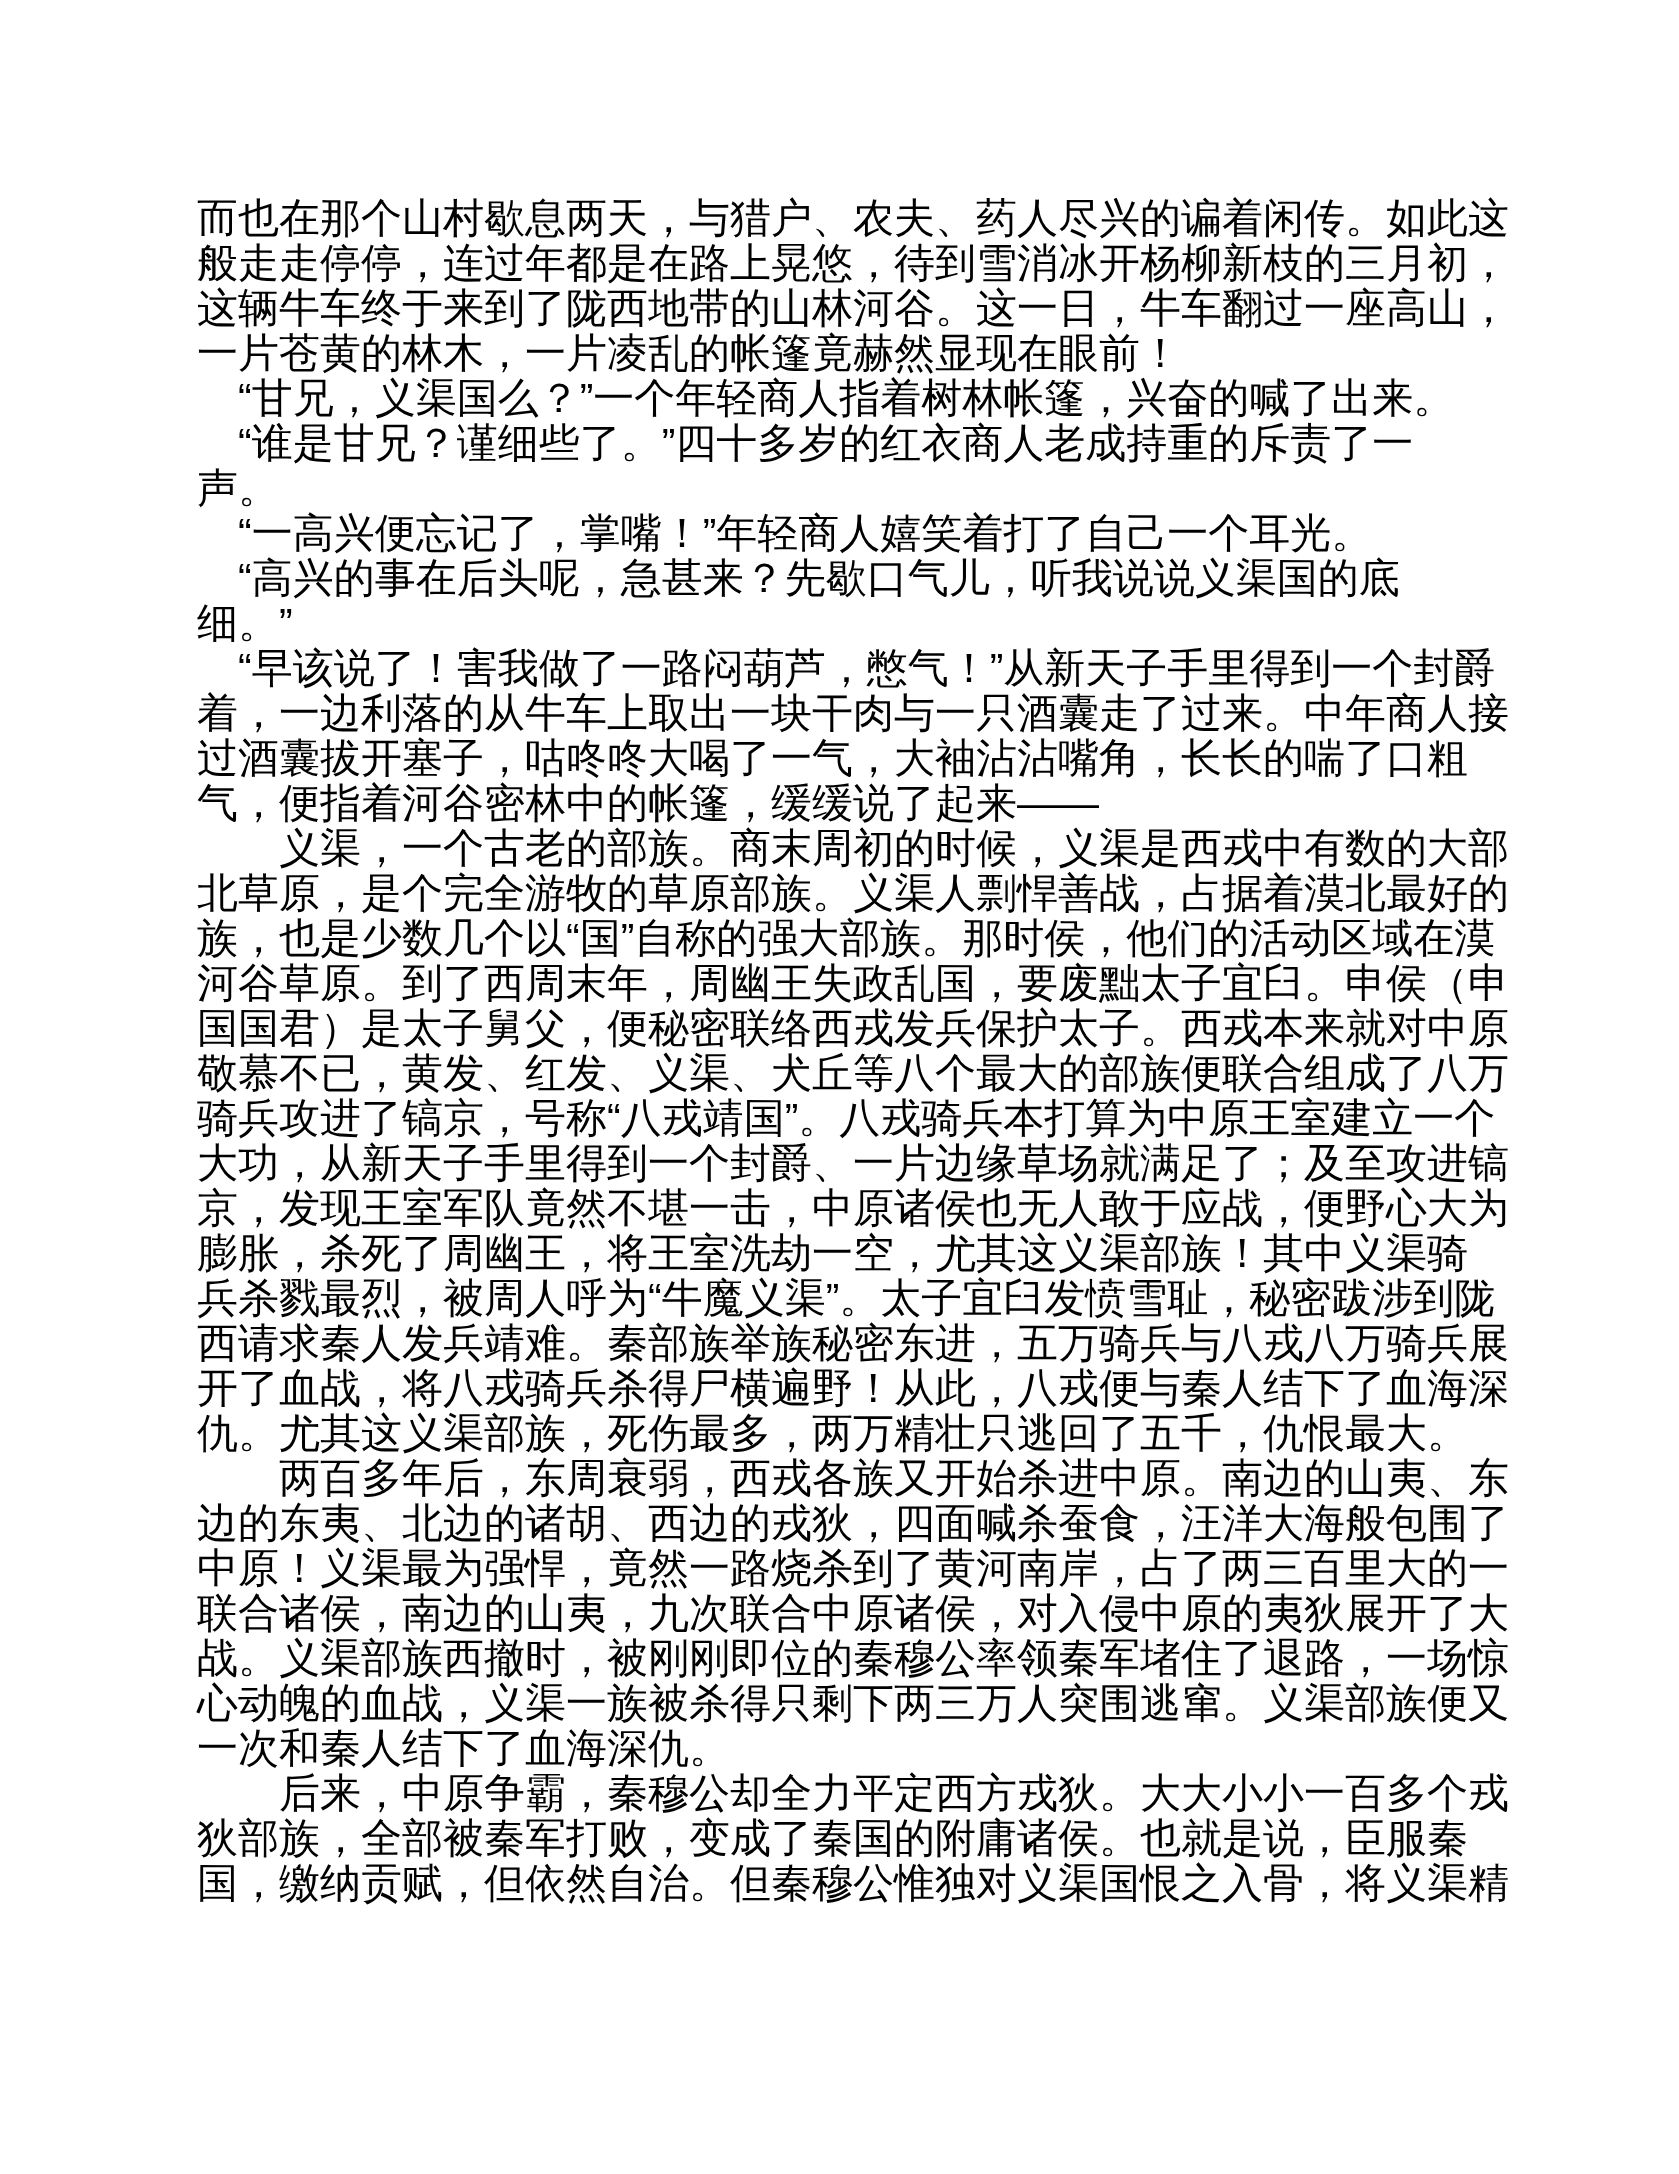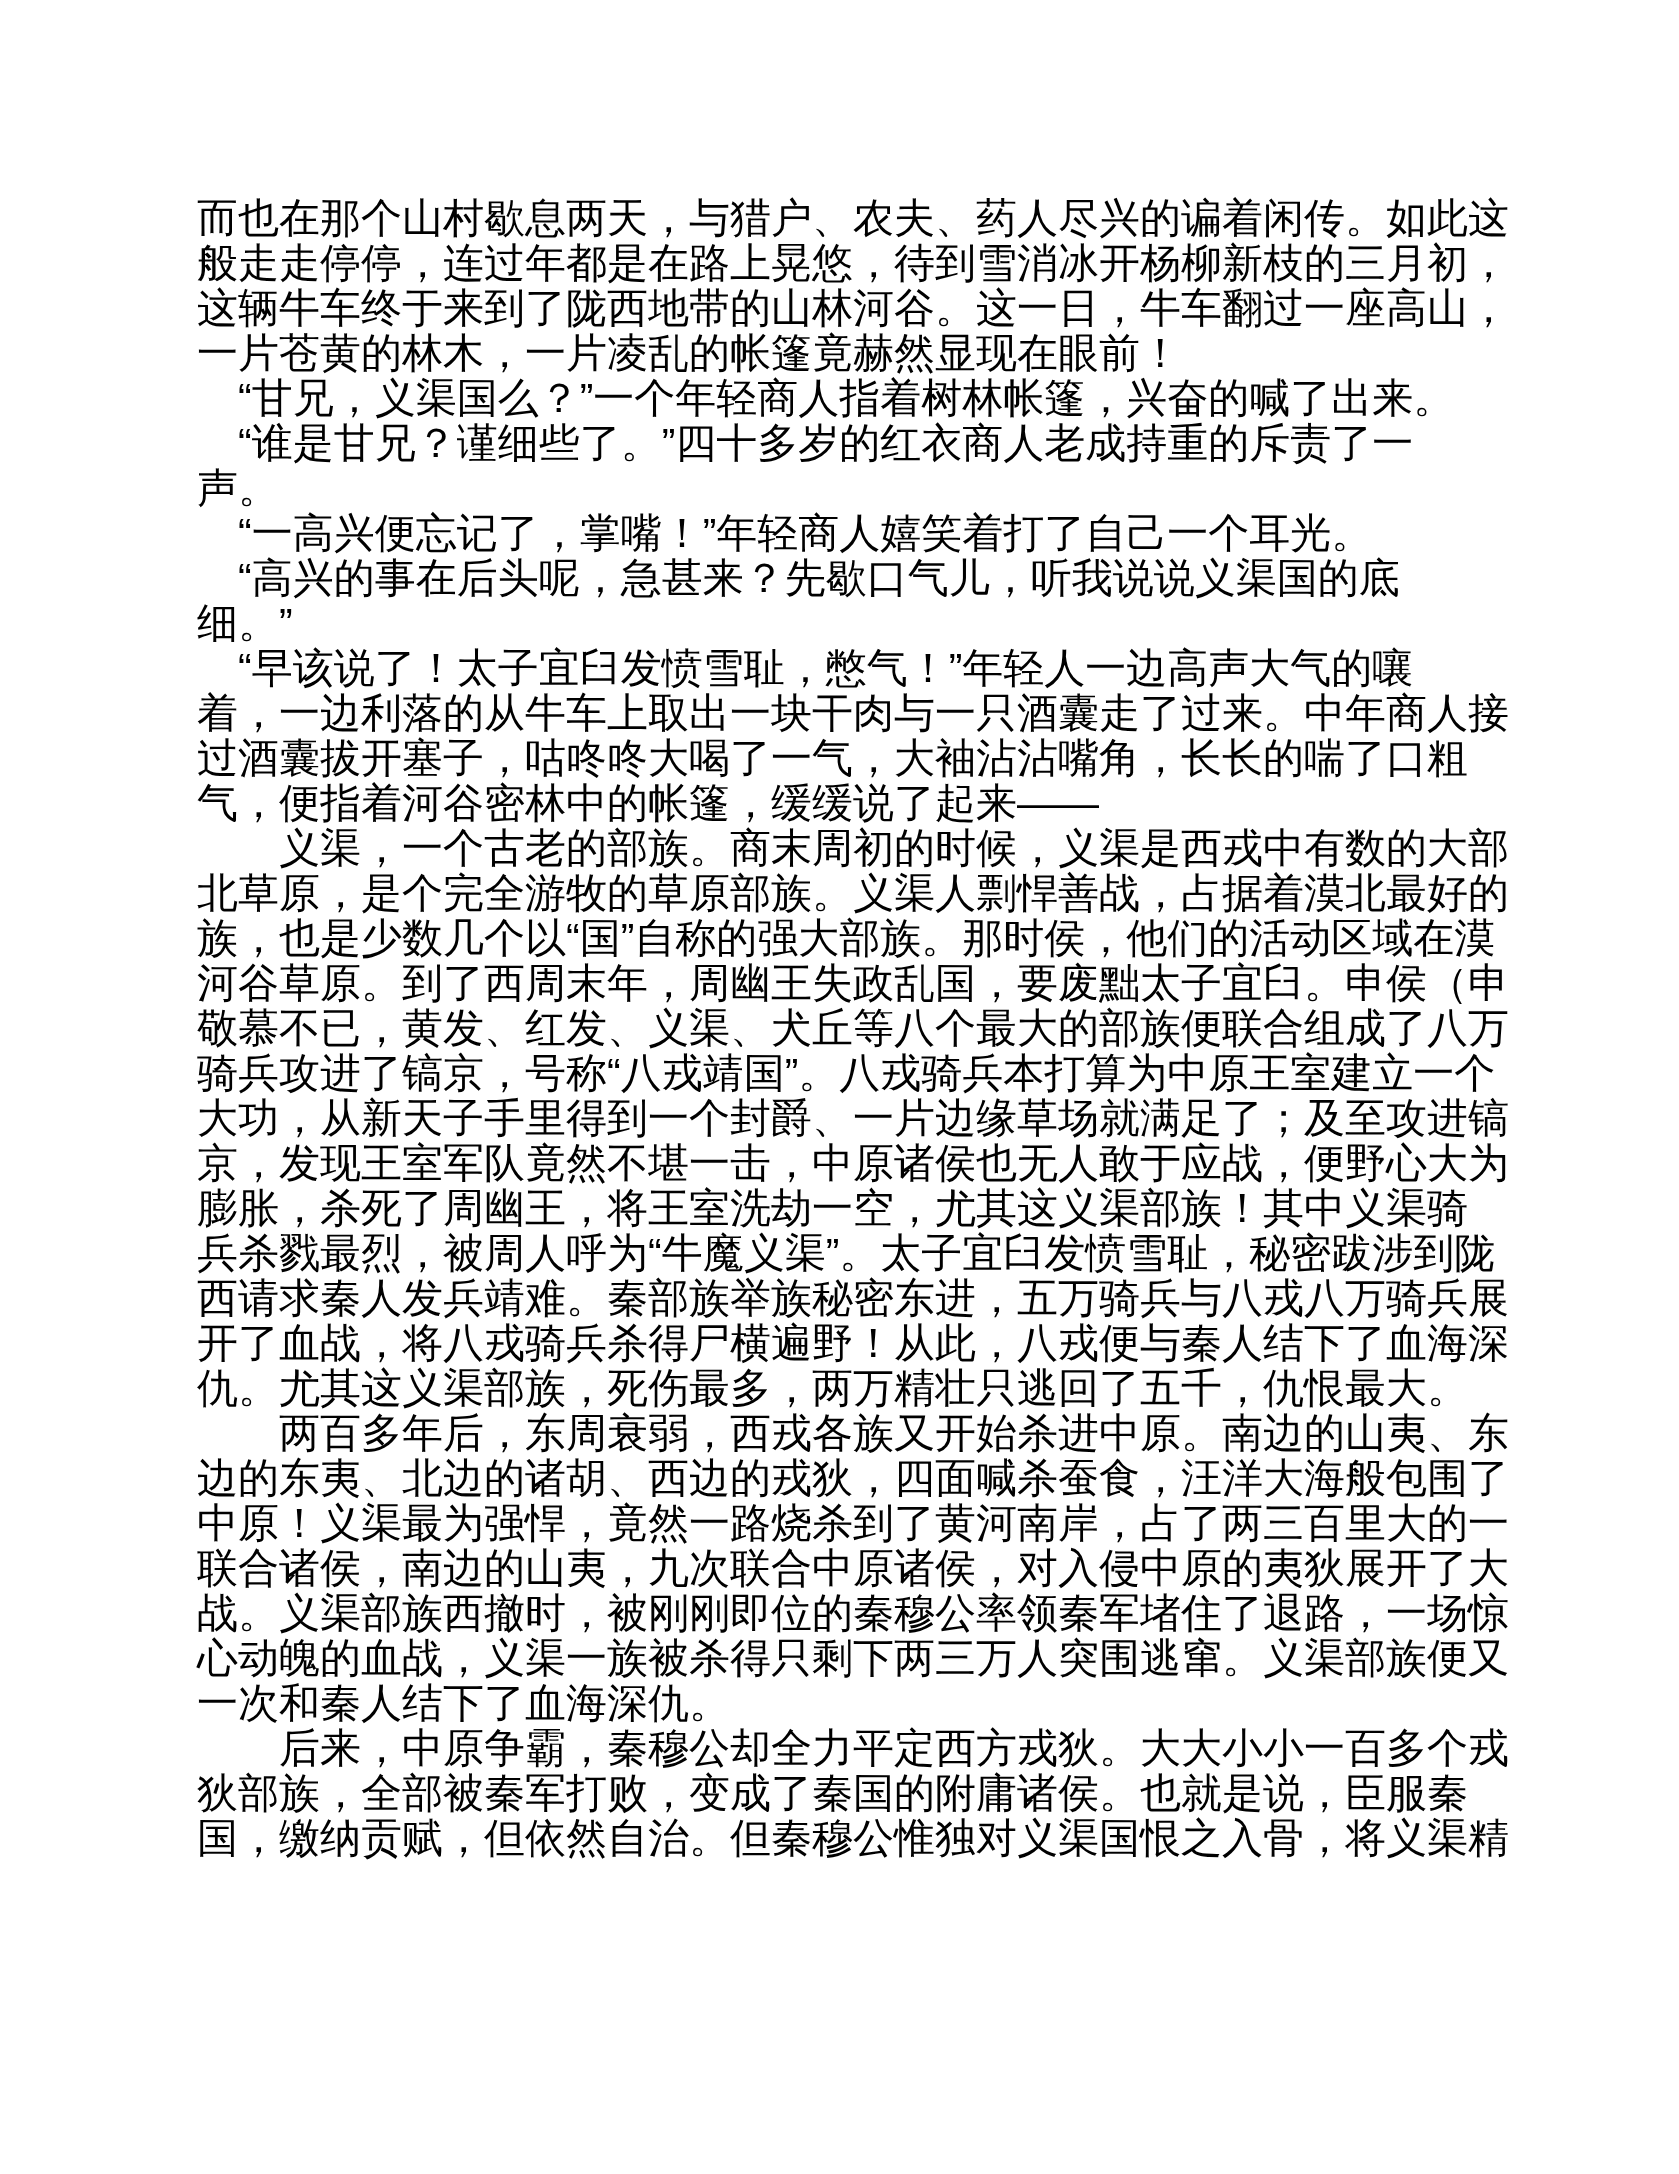--- a/index.html
+++ b/index.html
@@ -38,28 +38,29 @@
     <div class="line">而也在那个山村歇息两天，与猎户、农夫、药人尽兴的谝着闲传。如此这</div>
     <div class="line">般走走停停，连过年都是在路上晃悠，待到雪消冰开杨柳新枝的三月初，</div>
     <div class="line">这辆牛车终于来到了陇西地带的山林河谷。这一日，牛车翻过一座高山，</div>
     <div class="line">一片苍黄的林木，一片凌乱的帐篷竟赫然显现在眼前！</div>
     <div class="line">　“甘兄，义渠国么？”一个年轻商人指着树林帐篷，兴奋的喊了出来。</div>
     <div class="line">　“谁是甘兄？谨细些了。”四十多岁的红衣商人老成持重的斥责了一</div>
     <div class="line">声。</div>
     <div class="line">　“一高兴便忘记了，掌嘴！”年轻商人嬉笑着打了自己一个耳光。</div>
     <div class="line">　“高兴的事在后头呢，急甚来？先歇口气儿，听我说说义渠国的底</div>
     <div class="line">细。”</div>
-    <div class="line">　“早该说了！太子宜臼发愤雪耻，憋气！”年轻人一边高声大气的嚷</div>
+    <div class="line">　“早该说了！害我做了一路闷葫芦，憋气！”从新天子手里得到一个封爵</div>
     <div class="line">着，一边利落的从牛车上取出一块干肉与一只酒囊走了过来。中年商人接</div>
     <div class="line">过酒囊拔开塞子，咕咚咚大喝了一气，大袖沾沾嘴角，长长的喘了口粗</div>
     <div class="line">气，便指着河谷密林中的帐篷，缓缓说了起来——</div>
     <div class="line">　　义渠，一个古老的部族。商末周初的时候，义渠是西戎中有数的大部</div>
     <div class="line">北草原，是个完全游牧的草原部族。义渠人剽悍善战，占据着漠北最好的</div>
     <div class="line">族，也是少数几个以“国”自称的强大部族。那时侯，他们的活动区域在漠</div>
     <div class="line">河谷草原。到了西周末年，周幽王失政乱国，要废黜太子宜臼。申侯（申</div>
+    <div class="line">国国君）是太子舅父，便秘密联络西戎发兵保护太子。西戎本来就对中原</div>
     <div class="line">敬慕不已，黄发、红发、义渠、犬丘等八个最大的部族便联合组成了八万</div>
     <div class="line">骑兵攻进了镐京，号称“八戎靖国”。八戎骑兵本打算为中原王室建立一个</div>
     <div class="line">大功，从新天子手里得到一个封爵、一片边缘草场就满足了；及至攻进镐</div>
     <div class="line">京，发现王室军队竟然不堪一击，中原诸侯也无人敢于应战，便野心大为</div>
     <div class="line">膨胀，杀死了周幽王，将王室洗劫一空，尤其这义渠部族！其中义渠骑</div>
     <div class="line">兵杀戮最烈，被周人呼为“牛魔义渠”。太子宜臼发愤雪耻，秘密跋涉到陇</div>
     <div class="line">西请求秦人发兵靖难。秦部族举族秘密东进，五万骑兵与八戎八万骑兵展</div>
     <div class="line">开了血战，将八戎骑兵杀得尸横遍野！从此，八戎便与秦人结下了血海深</div>
     <div class="line">仇。尤其这义渠部族，死伤最多，两万精壮只逃回了五千，仇恨最大。</div>
     <div class="line">　　两百多年后，东周衰弱，西戎各族又开始杀进中原。南边的山夷、东</div>

